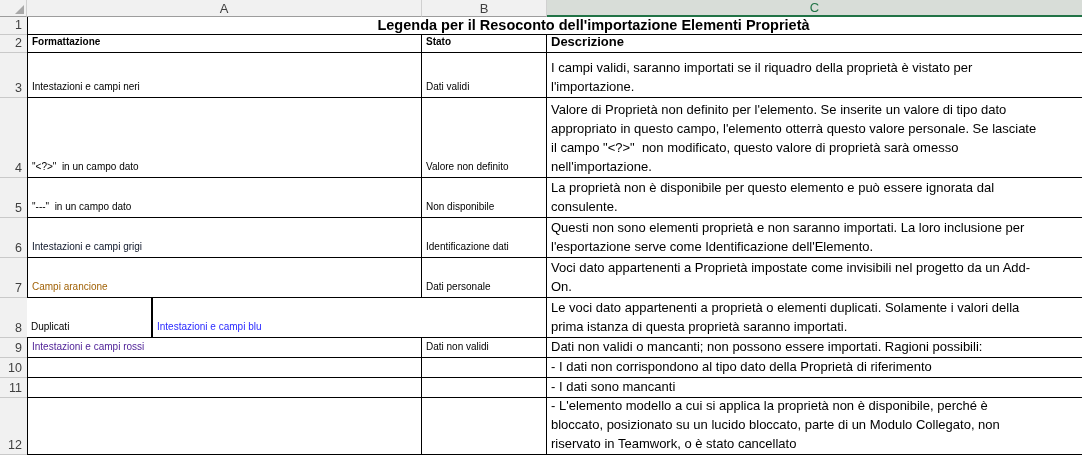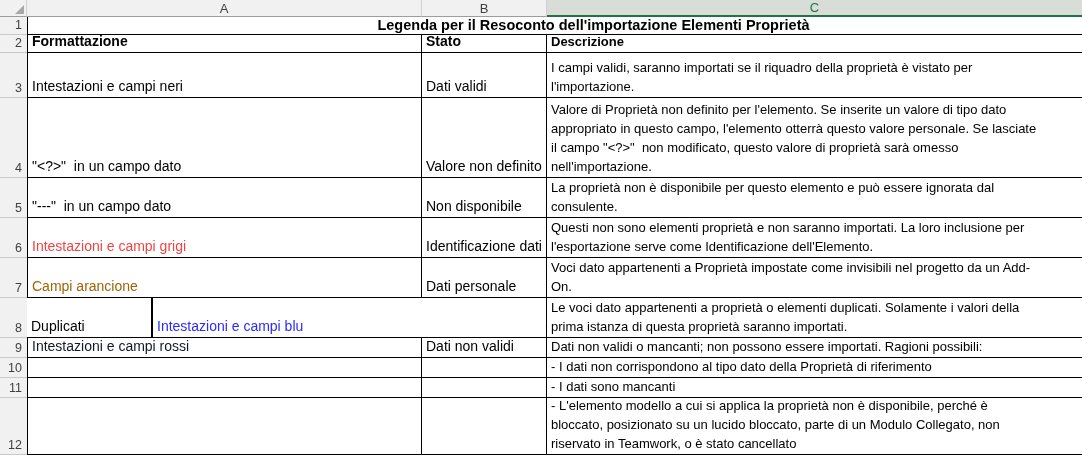--- a/index.html
+++ b/index.html
@@ -32,21 +32,21 @@
   .rh {
     width: 27px; background: #F1F1F1; color: #3F3F3F; font-size: 12.5px;
     display: flex; align-items: flex-end; justify-content: flex-end;
     padding: 0 5px 2px 0; border-bottom: 1px solid #C9C9C9;
   }
   
   .grid { position: absolute; left: 27px; top: 17px; width: 1133px; }
   .trow { display: flex; }
   .cell {
     display: flex; align-items: flex-end;
-    padding: 0 4px 2px 4px; font-size: 14px; line-height: 17px;
+    padding: 0 4px 2px 4px; font-size: 10px; line-height: 17px;
     border-right: 1px solid #000; border-bottom: 1px solid #000;
     overflow: visible; white-space: pre;
   }
   .ca { width: 395px; border-left: 1px solid #000; }
   .cb { width: 125px; text-align: right; }
   .cc { width: 613px; font-size: 13px; line-height: 19px; white-space: pre-wrap; padding-bottom: 1px; }
   .trow.head .cell { font-weight: bold; }
   .title-cell {
     width: 1132px; height: 18px; border-left: 1px solid #000; border-bottom: 1px solid #000;
     font-weight: bold; font-size: 14.5px; line-height: 17px; text-align: center; display: block;
@@ -115,42 +115,42 @@
     </div>
 
     <div class="trow r5">
       <div class="cell ca" style="color: rgb(0, 0, 0);">"---"  in un campo dato</div>
       <div class="cell cb">Non disponibile</div>
       <div class="cell cc">La proprietà non è disponibile per questo elemento e può essere ignorata dal
 consulente.</div>
     </div>
 
     <div class="trow r6">
-      <div class="cell ca" style="color: #ef4444;">Intestazioni e campi grigi</div>
+      <div class="cell ca" style="color: #0f172a;">Intestazioni e campi grigi</div>
       <div class="cell cb">Identificazione dati</div>
       <div class="cell cc">Questi non sono elementi proprietà e non saranno importati. La loro inclusione per
 l'esportazione serve come Identificazione dell'Elemento.</div>
     </div>
 
     <div class="trow r7">
       <div class="cell ca" style="color: #a16207;">Campi arancione</div>
       <div class="cell cb">Dati personale</div>
       <div class="cell cc">Voci dato appartenenti a Proprietà impostate come invisibili nel progetto da un Add-
 On.</div>
     </div>
 
     <div class="trow r8">
       <div class="cell cb">Duplicati</div>
       <div class="cell ca" style="color: rgb(42, 42, 255);">Intestazioni e campi blu</div>
       <div class="cell cc">Le voci dato appartenenti a proprietà o elementi duplicati. Solamente i valori della
 prima istanza di questa proprietà saranno importati.</div>
     </div>
 
     <div class="trow r9">
-      <div class="cell ca" style="color: #0f172a;">Intestazioni e campi rossi</div>
+      <div class="cell ca" style="color: #4c1d95;">Intestazioni e campi rossi</div>
       <div class="cell cb">Dati non validi</div>
       <div class="cell cc">Dati non validi o mancanti; non possono essere importati. Ragioni possibili:</div>
     </div>
 
     <div class="trow r10">
       <div class="cell ca"></div>
       <div class="cell cb"></div>
       <div class="cell cc">- I dati non corrispondono al tipo dato della Proprietà di riferimento</div>
     </div>
 

